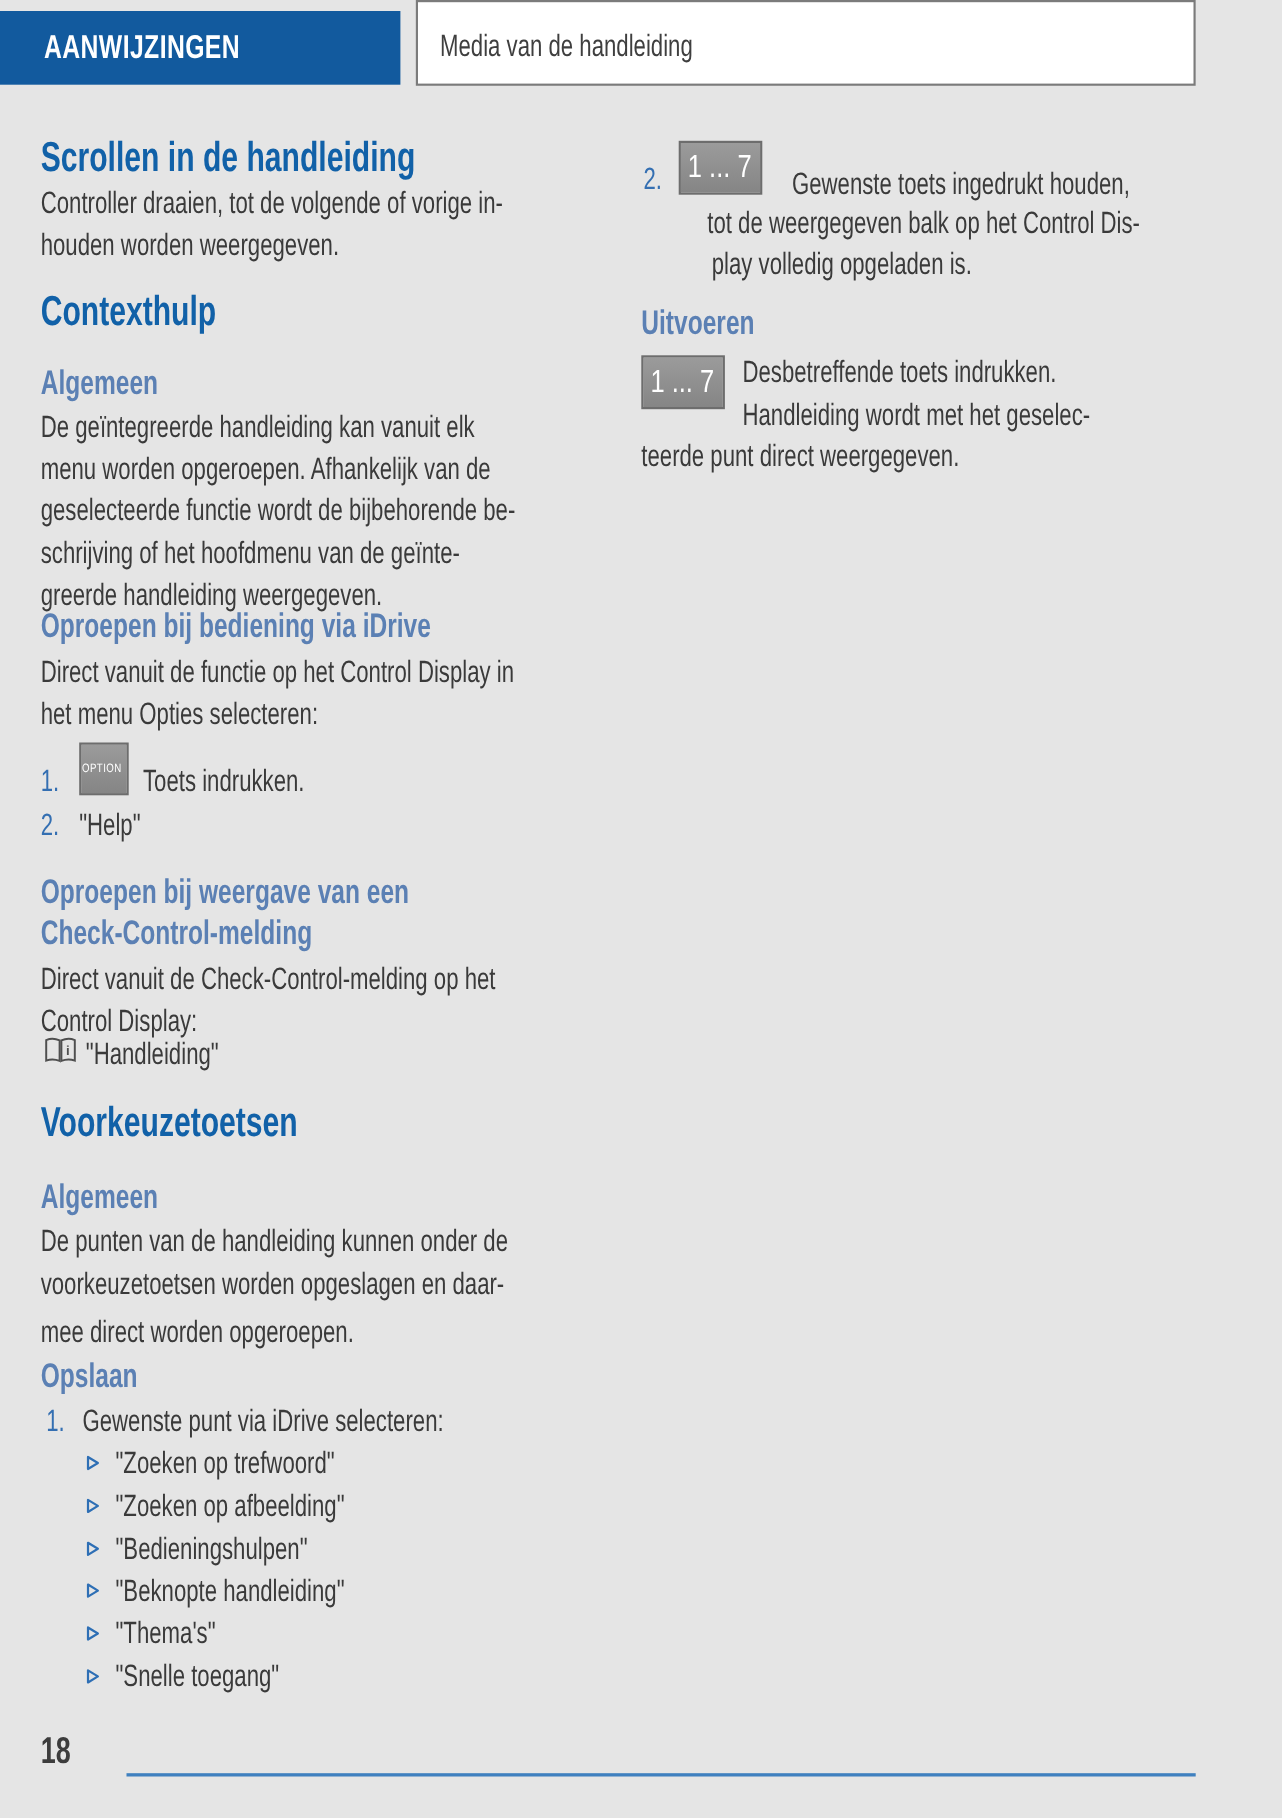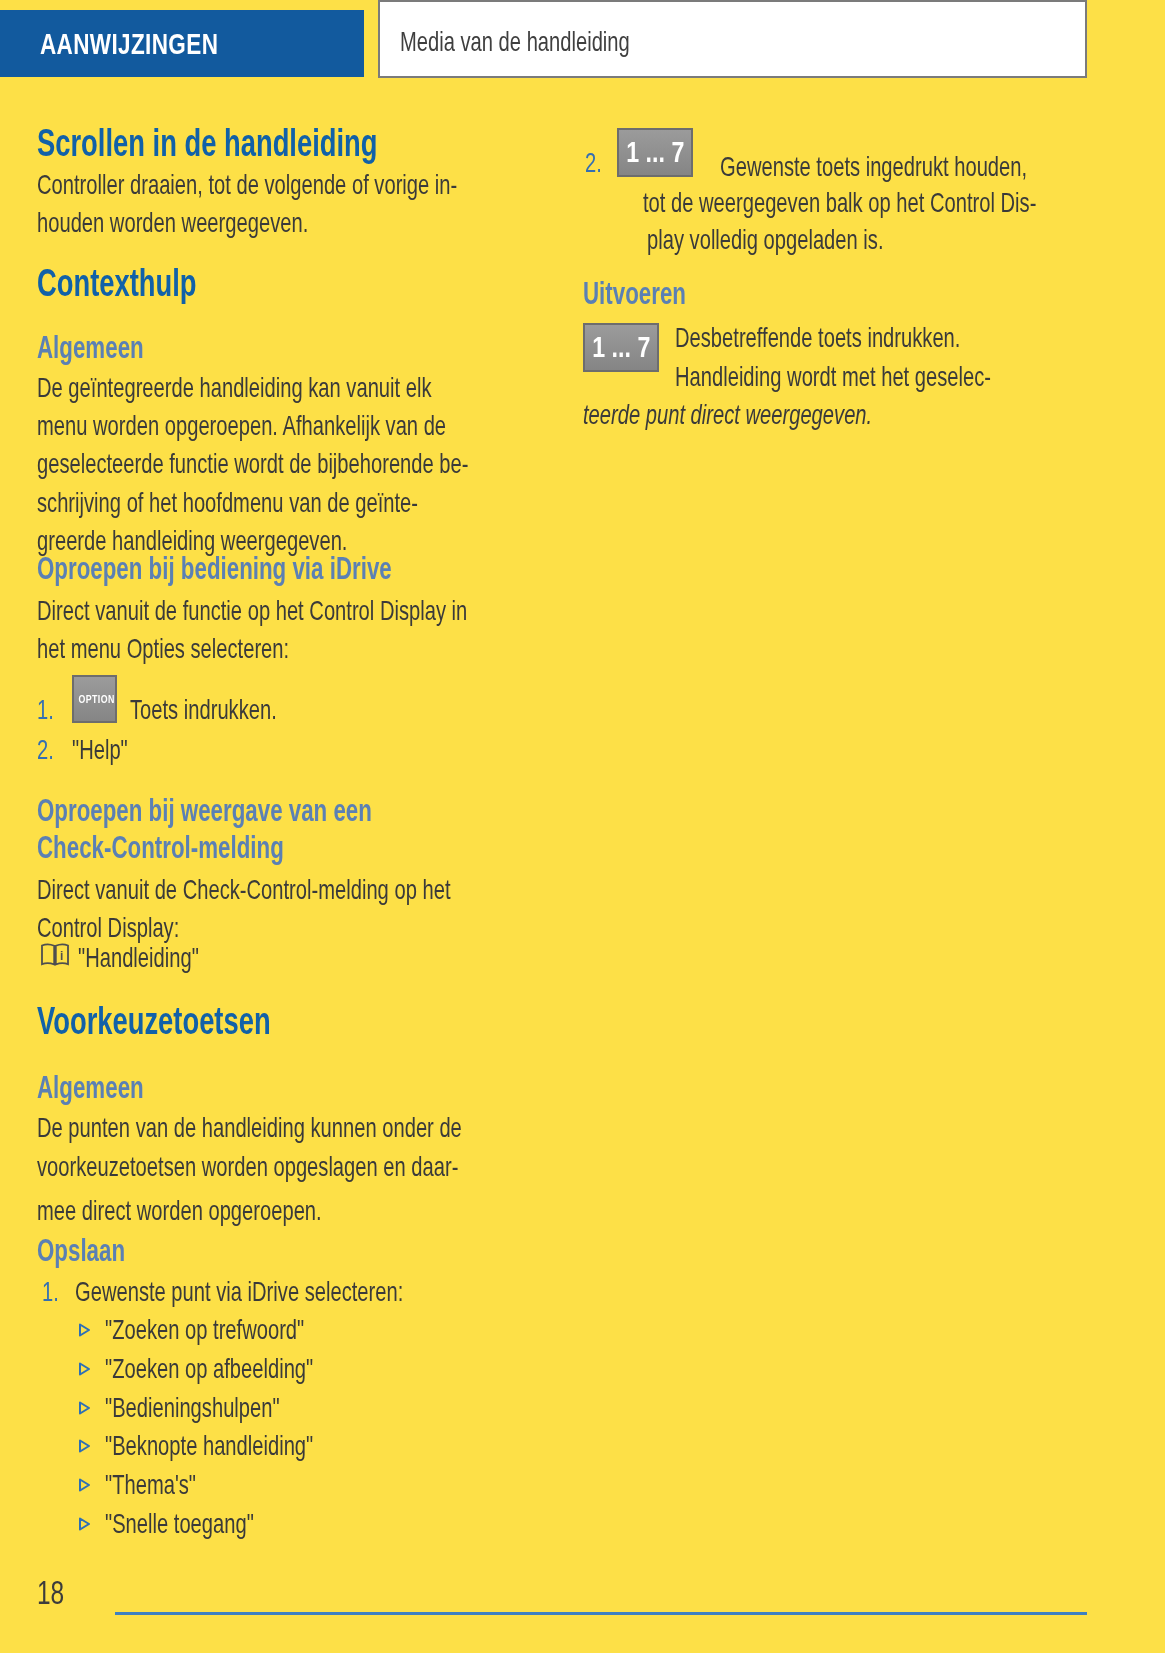--- a/index.html
+++ b/index.html
@@ -1,16 +1,16 @@
 <!DOCTYPE html>
 <html><head>
 <meta charset="utf-8">
 <style>
   html,body{margin:0;padding:0;background:#fff;}
-  .page{position:relative;width:1165px;height:1653px;background:#fde047;overflow:hidden;
+  .page{position:relative;width:1165px;height:1653px;background:#e5e5e5;overflow:hidden;
         font-family:"Liberation Sans", sans-serif;color:#3a3a3a;}
   .t{position:absolute;white-space:nowrap;}
   
   .sx{display:inline-block;transform:scaleX(.72);transform-origin:0 50%;white-space:nowrap;}
   .sxc{display:inline-block;transform:scaleX(.8);transform-origin:50% 50%;white-space:nowrap;}
 
   .h1{font-size:38px;font-weight:bold;color:#1161a8;line-height:44px;}
   .h2{font-size:31px;font-weight:bold;color:#5b80b4;line-height:37px;}
   .body{font-size:28px;line-height:38px;color:#3a3a3a;}
   .num{font-size:28px;line-height:38px;color:#346fb2;}
@@ -18,28 +18,28 @@
   .tab{position:absolute;left:0;top:10px;width:364px;height:67px;background:#125a9e;
        display:flex;align-items:center;}
   .tab span{color:#ffffff;font-size:30px;font-weight:bold;margin-left:40px;letter-spacing:.5px;
             display:inline-block;transform:scaleX(.75);transform-origin:0 50%;}
   .chapterbox{position:absolute;left:378px;top:0;width:705px;height:74px;border:2px solid #7b7b7b;
        background:#fff;display:flex;align-items:center;}
   .chapterbox span{color:#3f3f3f;font-size:28px;margin-left:20px;padding-top:6px;
             display:inline-block;transform:scaleX(.72);transform-origin:0 50%;}
 
   .key{position:absolute;background:linear-gradient(#9b9b9b,#858585);border:2px solid #6d6d6d;
-       box-sizing:border-box;color:#fff;display:flex;align-items:center;justify-content:flex-start;
-       font-weight:bold;}
+       box-sizing:border-box;color:#fff;display:flex;align-items:center;justify-content:flex-end;
+       font-weight:normal;}
   .key-17{width:76px;height:49px;font-size:29px;}
   .key-option{left:72px;top:675px;width:45px;height:48px;font-size:11px;letter-spacing:.5px;}
 
   .tri{position:absolute;width:13px;height:14px;}
   .rule{position:absolute;left:115px;top:1612px;width:972px;height:3px;background:#3f80bf;}
-  .pagenum{font-size:34px;font-weight:normal;color:#3c3c3c;line-height:36px;}
+  .pagenum{font-size:34px;font-weight:bold;color:#3c3c3c;line-height:36px;}
 </style>
 </head>
 <body>
 
 <div class="page">
 
   <div class="tab">
     <span>AANWIJZINGEN</span>
   </div>
   <div class="chapterbox">
@@ -141,18 +141,18 @@
   <div class="t body" style="left:618px;top:184px;margin-left:25px;"><span class="sx">tot de weergegeven balk op het Control Dis-</span></div>
   <div class="t body" style="left:618px;top:221px;margin-left:29px;"><span class="sx">play volledig opgeladen is.</span></div>
 
   <div class="t h2" style="left:583px;top:275px;"><span class="sx">Uitvoeren</span></div>
 
   <div class="key key-17" style="left:583px;top:323px;">
       <span class="sxc">1 ... 7</span>
     </div>
   <div class="t body" style="left:675px;top:319px;"><span class="sx">Desbetreffende toets indrukken.</span></div>
   <div class="t body" style="left:675px;top:358px;"><span class="sx">Handleiding wordt met het geselec-</span></div>
-  <div class="t body" style="left:583px;top:396px;font-style:italic;"><span class="sx">teerde punt direct weergegeven.</span></div>
+  <div class="t body" style="left:583px;top:396px;"><span class="sx">teerde punt direct weergegeven.</span></div>
 
   <div class="t pagenum" style="left:37px;top:1574px;"><span class="sx">18</span></div>
   <div class="rule"></div>
 
 </div>
 
 </body></html>

